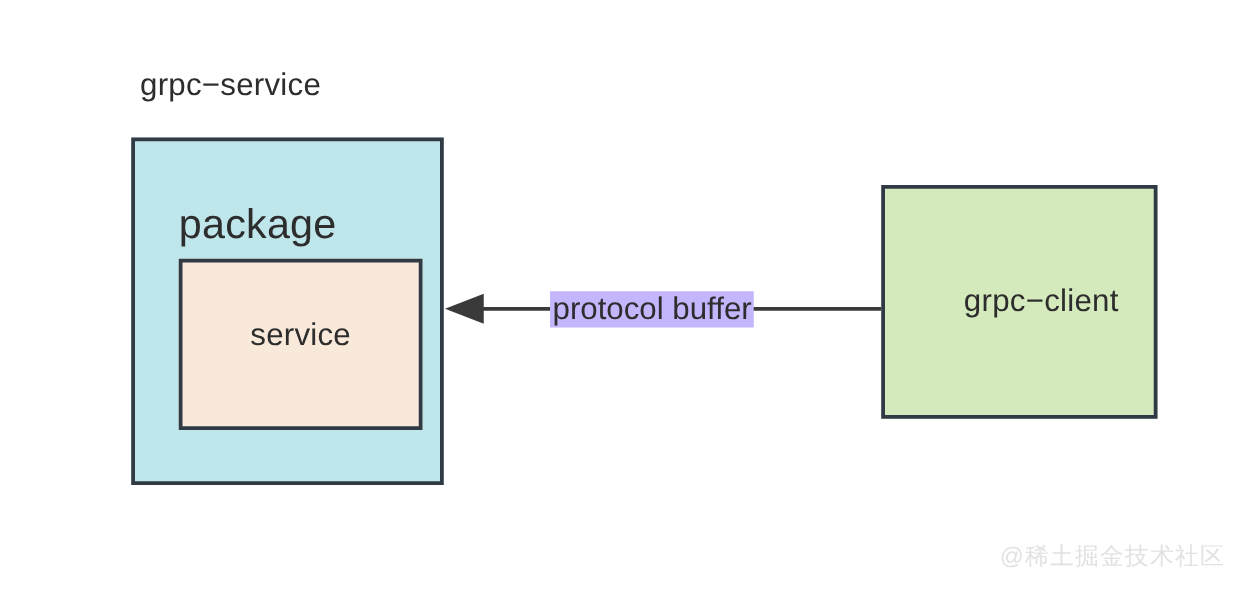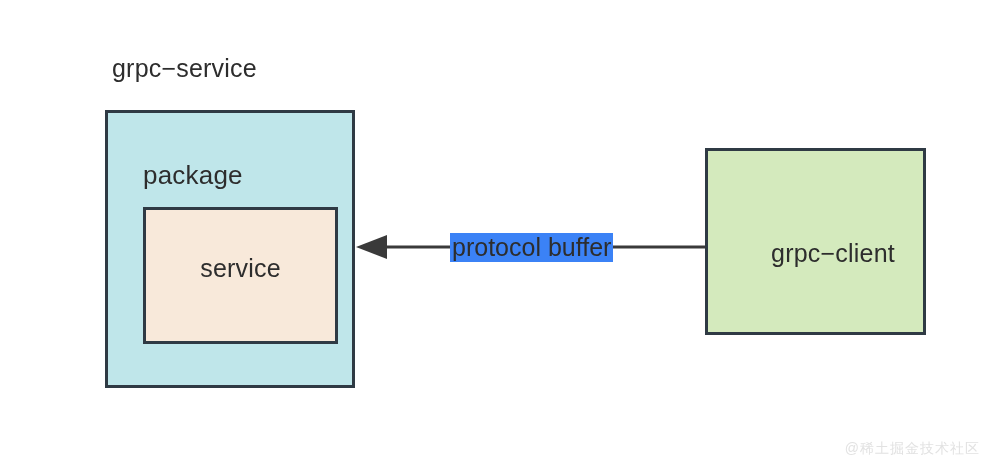--- a/index.html
+++ b/index.html
@@ -54,72 +54,71 @@
     letter-spacing: 0.2px;
   }
   #server-title {
     left: 112px;
     top: 54px;
     font-size: 25px;
   }
   #package-label {
     left: 143px;
     top: 160px;
-    font-size: 26px;
+    font-size: 33px;
   }
   #service-label {
     left: 143px;
     top: 207px;
     width: 195px;
     height: 122px;
     display: flex;
     align-items: center;
     justify-content: center;
     font-size: 25px;
   }
   #client-label {
     left: 705px;
     top: 148px;
     width: 256px;
     height: 187px;
     display: flex;
     align-items: center;
     justify-content: center;
     font-size: 25px;
-    margin-top: 12px;
   }
 
   
   #edge-label {
     position: absolute;
-    left: 450px;
+    left: 440px;
     top: 233px;
     font-size: 25px;
     color: #2d2d2d;
-    background: #3b82f6;
+    background: #c4b5fd;
     padding: 0 2px;
     white-space: nowrap;
     z-index: 3;
   }
   #edge-svg {
     position: absolute;
     left: 0;
     top: 0;
     width: 998px;
     height: 472px;
     z-index: 2;
     pointer-events: none;
   }
 
   
   #watermark {
     position: absolute;
     right: 18px;
     bottom: 14px;
-    font-size: 14px;
+    font-size: 19px;
     color: #e2e2e2;
     white-space: nowrap;
     letter-spacing: 1px;
   }
 </style>
 </head>
 <body>
 
 <div id="canvas">
 

